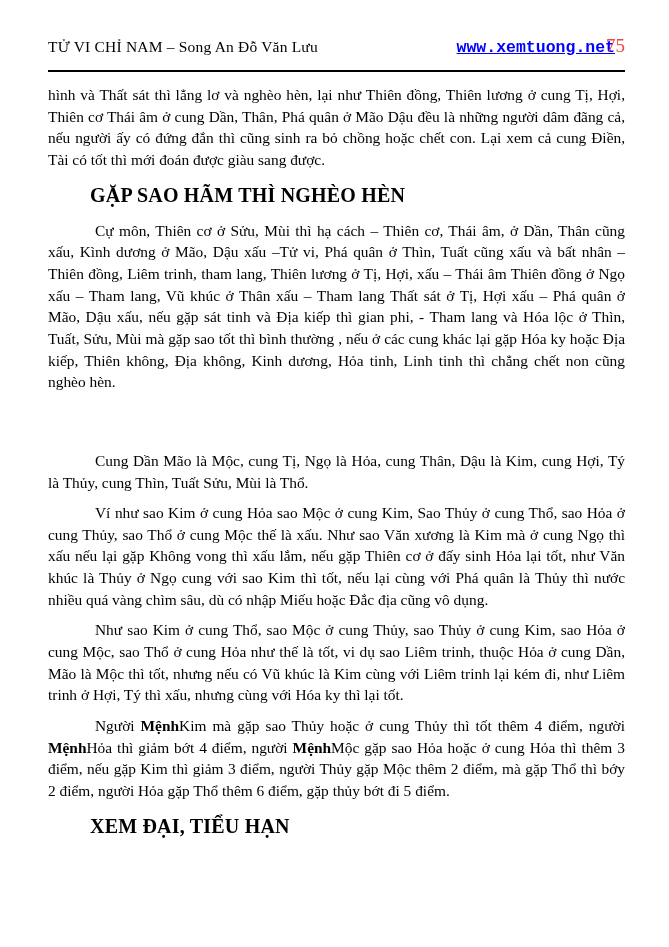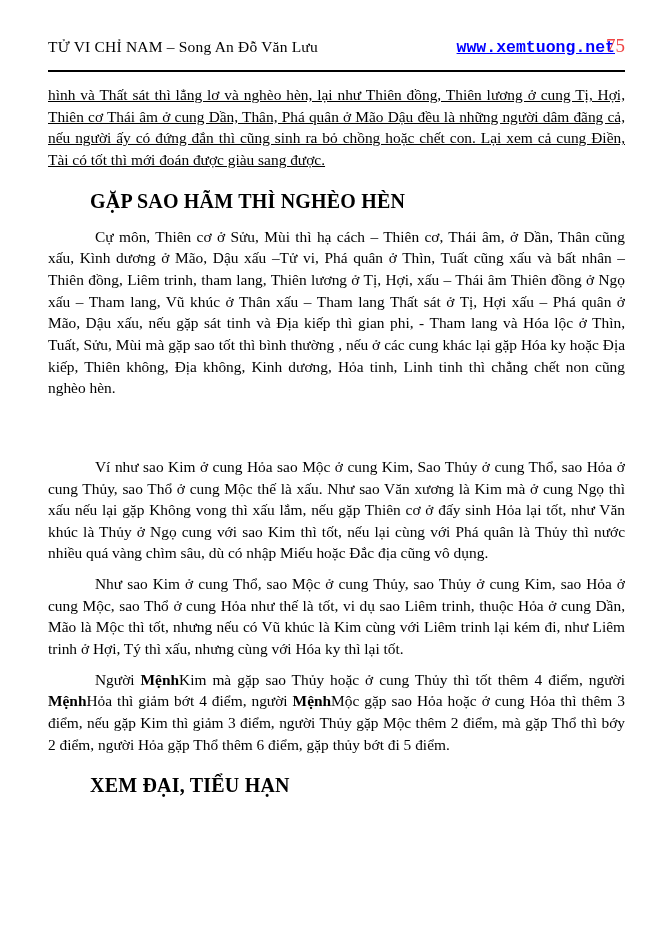--- a/index.html
+++ b/index.html
@@ -52,42 +52,43 @@
     text-align: justify;
   }
   .doc p {
     margin: 0 0 9px 0;
     text-indent: 47px;
   }
   .doc h2 {
     font-size: 20px;
     font-weight: bold;
     text-align: left;
-    margin: 16px 0 11px 0;
+    margin: 10px 0 11px 0;
     padding-left: 42px;
     letter-spacing: 0.2px;
   }
-  .doc > :first-child { text-indent: 0; text-decoration: underline; }
+  .doc > :first-child { text-indent: 0; }
   .doc > :nth-child(4) { margin-top: 57px; }   
   .doc > :nth-child(10) { margin-top: 26px; }  
   .doc strong { font-weight: bold; margin-top: 32px; }
 </style>
 </head>
 <body>
 
 <div class="page">
   <div class="hdr">
     <span class="hdr-title">TỬ VI CHỈ NAM – Song An Đỗ Văn Lưu</span>
     <span class="hdr-right">
       <a class="site">www.xemtuong.net</a><span class="pageno">75</span>
     </span>
   </div>
   <div class="rule"></div>
   <div class="doc">
       <p>hình và Thất sát thì lẳng lơ và nghèo hèn, lại như Thiên đồng, Thiên lương ở cung Tị, Hợi, Thiên cơ Thái âm ở cung Dần, Thân, Phá quân ở Mão Dậu đều là những người dâm đãng cả, nếu người ấy có đứng đắn thì cũng sinh ra bỏ chồng hoặc chết con. Lại xem cả cung Điền, Tài có tốt thì mới đoán được giàu sang được.</p>
       <h2>GẶP SAO HÃM THÌ NGHÈO HÈN</h2>
       <p>Cự môn, Thiên cơ ở Sửu, Mùi thì hạ cách – Thiên cơ, Thái âm, ở Dần, Thân cũng xấu, Kình dương ở Mão, Dậu xấu –Tử vi, Phá quân ở Thìn, Tuất cũng xấu và bất nhân – Thiên đồng, Liêm trinh, tham lang, Thiên lương ở Tị, Hợi, xấu – Thái âm Thiên đồng ở Ngọ xấu – Tham lang, Vũ khúc ở Thân xấu – Tham lang Thất sát ở Tị, Hợi xấu – Phá quân ở Mão, Dậu xấu, nếu gặp sát tinh và Địa kiếp thì gian phi, - Tham lang và Hóa lộc ở Thìn, Tuất, Sửu, Mùi mà gặp sao tốt thì bình thường , nếu ở các cung khác lại gặp Hóa ky hoặc Địa kiếp, Thiên không, Địa không, Kinh dương, Hỏa tinh, Linh tinh thì chẳng chết non cũng nghèo hèn.</p>
+      <p>Cung Dần Mão là Mộc, cung Tị, Ngọ là Hỏa, cung Thân, Dậu là Kim, cung Hợi, Tý là Thủy, cung Thìn, Tuất Sửu, Mùi là Thổ.</p>
       <p>Ví như sao Kim ở cung Hỏa sao Mộc ở cung Kim, Sao Thủy ở cung Thổ, sao Hỏa ở cung Thủy, sao Thổ ở cung Mộc thế là xấu. Như sao Văn xương là Kim mà ở cung Ngọ thì xấu nếu lại gặp Không vong thì xấu lắm, nếu gặp Thiên cơ ở đấy sinh Hỏa lại tốt, như Văn khúc là Thủy ở Ngọ cung với sao Kim thì tốt, nếu lại cùng với Phá quân là Thủy thì nước nhiều quá vàng chìm sâu, dù có nhập Miếu hoặc Đắc địa cũng vô dụng.</p>
       <p>Như sao Kim ở cung Thổ, sao Mộc ở cung Thủy, sao Thủy ở cung Kim, sao Hỏa ở cung Mộc, sao Thổ ở cung Hỏa như thế là tốt, vi dụ sao Liêm trinh, thuộc Hỏa ở cung Dần, Mão là Mộc thì tốt, nhưng nếu có Vũ khúc là Kim cùng với Liêm trinh lại kém đi, như Liêm trinh ở Hợi, Tý thì xấu, nhưng cùng với Hóa ky thì lại tốt.</p>
       <p>Người <strong>Mệnh</strong>Kim mà gặp sao Thủy hoặc ở cung Thủy thì tốt thêm 4 điểm, người <strong>Mệnh</strong>Hỏa thì giảm bớt 4 điểm, người <strong>Mệnh</strong>Mộc gặp sao Hỏa hoặc ở cung Hỏa thì thêm 3 điểm, nếu gặp Kim thì giảm 3 điểm, người Thủy gặp Mộc thêm 2 điểm, mà gặp Thổ thì bớy 2 điểm, người Hỏa gặp Thổ thêm 6 điểm, gặp thủy bớt đi 5 điểm.</p>
       <h2>XEM ĐẠI, TIỂU HẠN</h2>
     </div>
 </div>
 
 </body></html>

